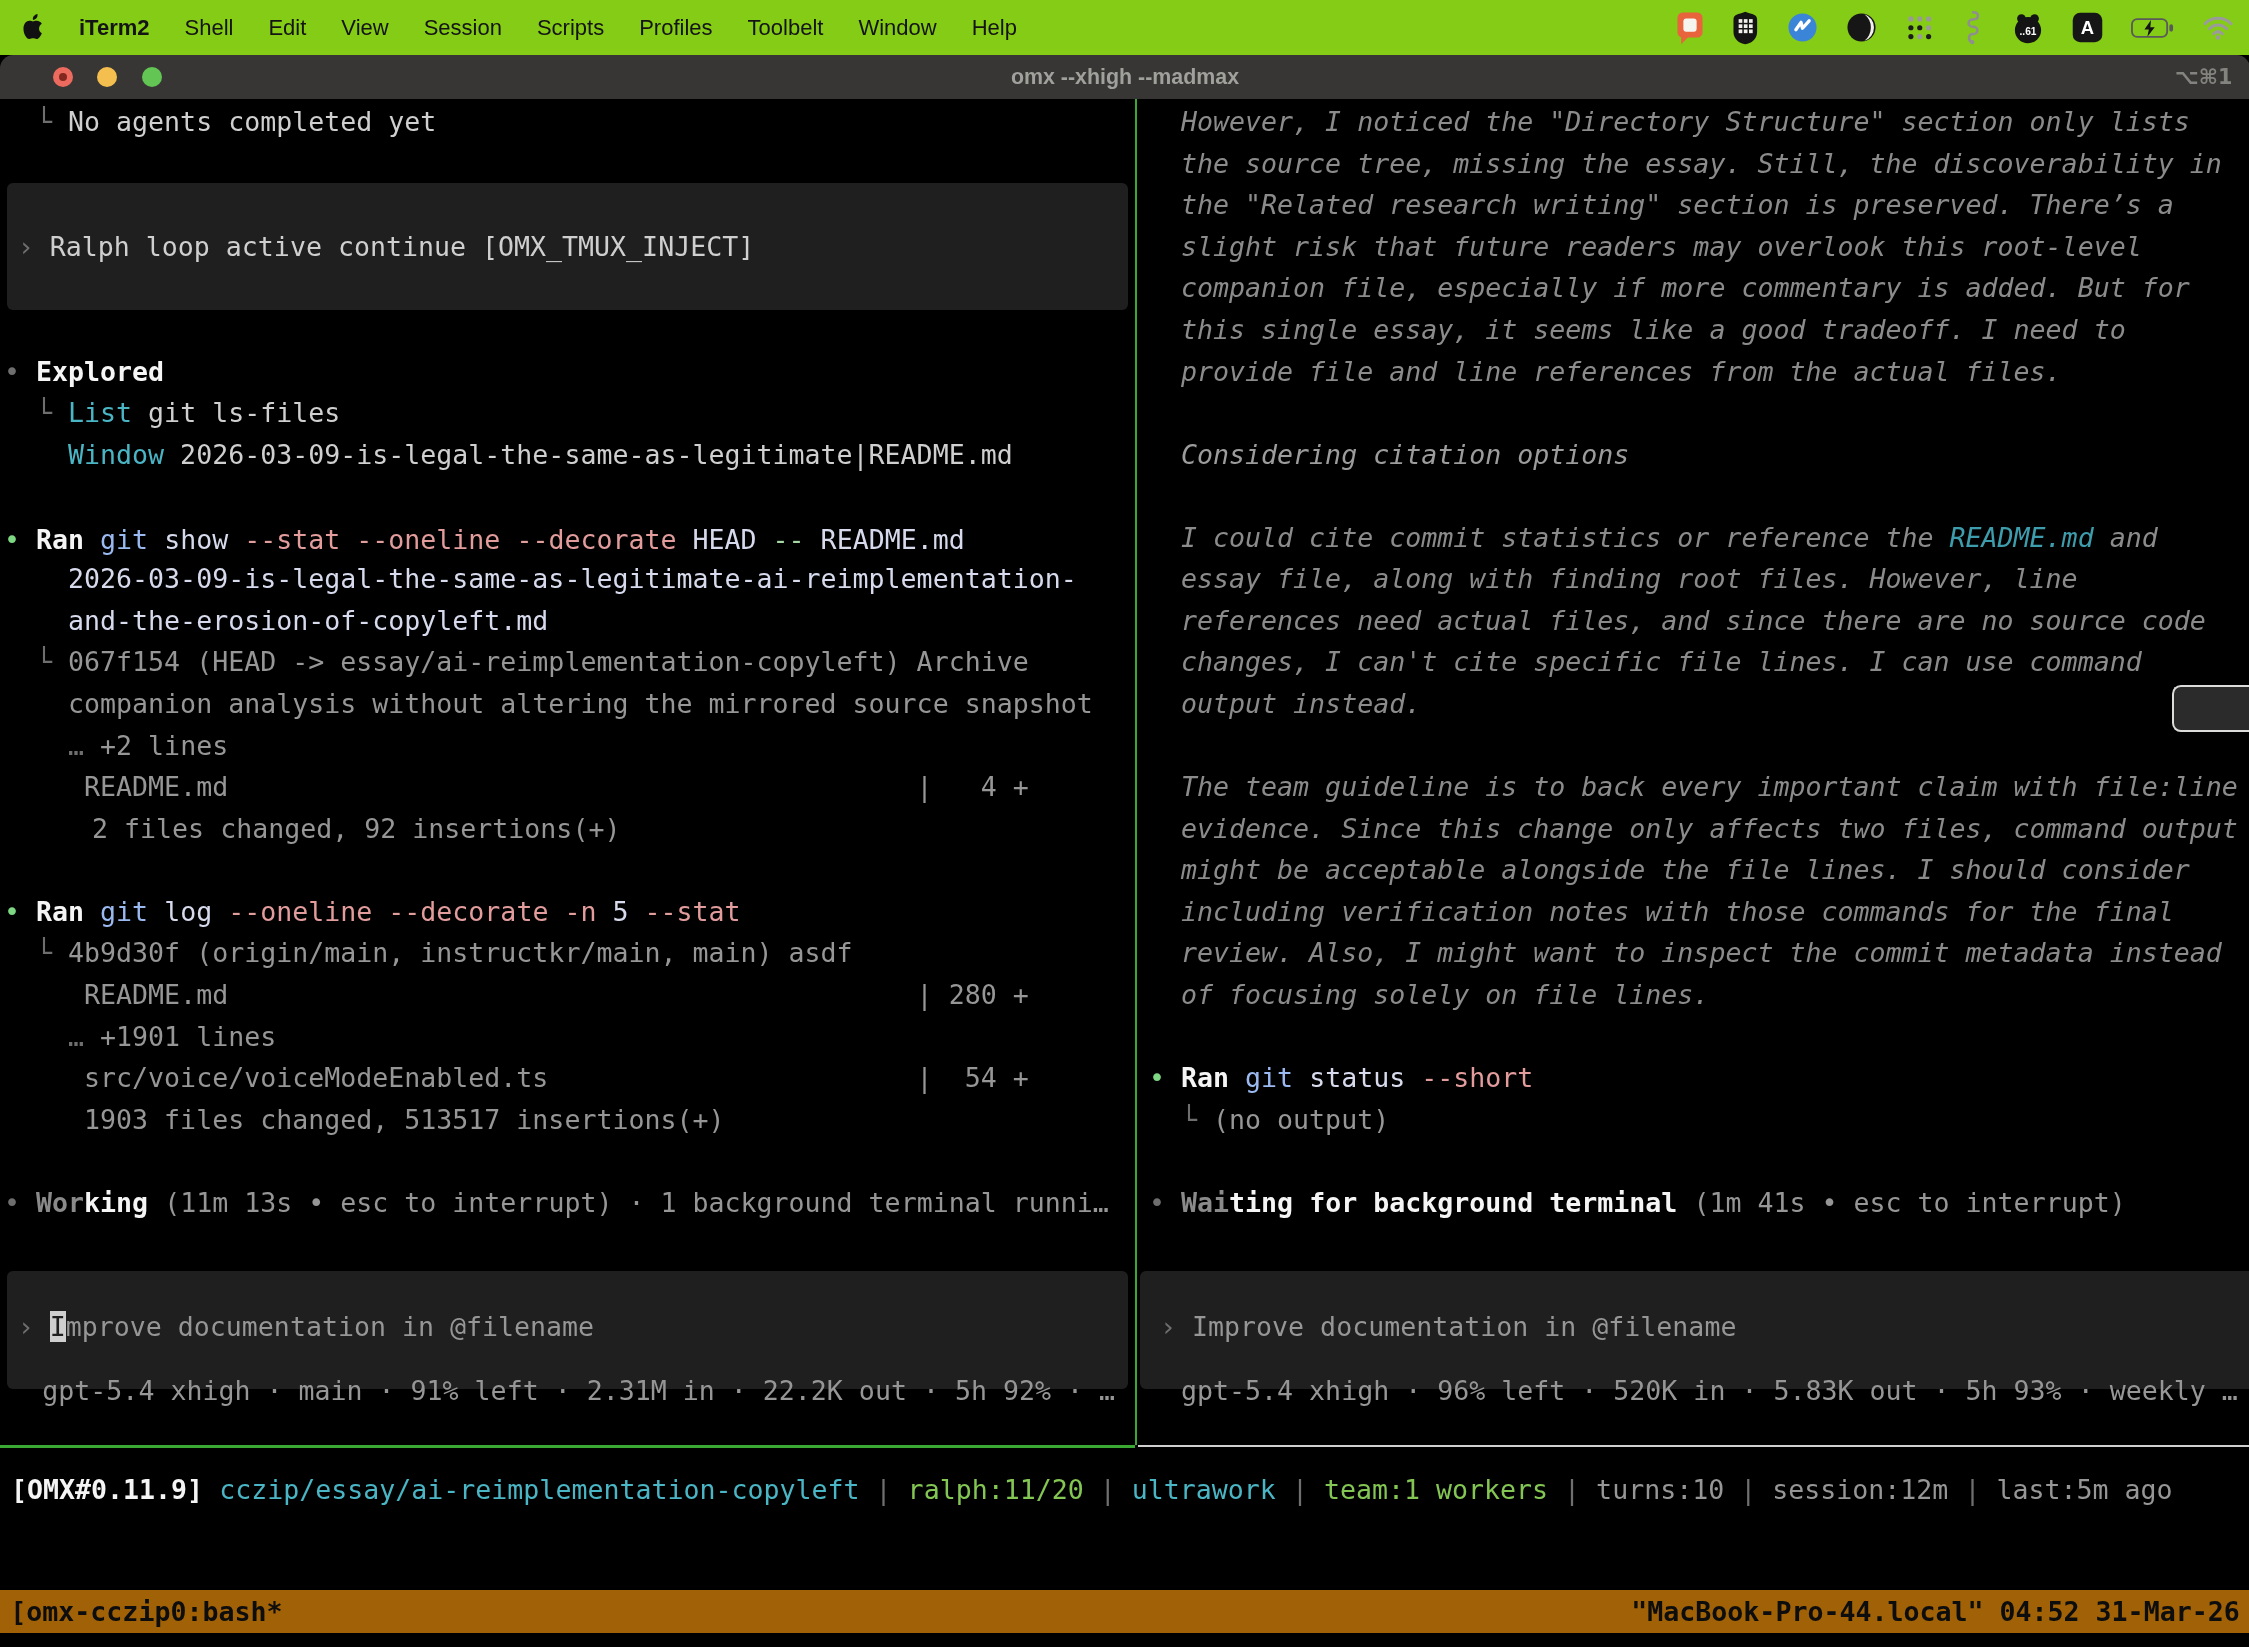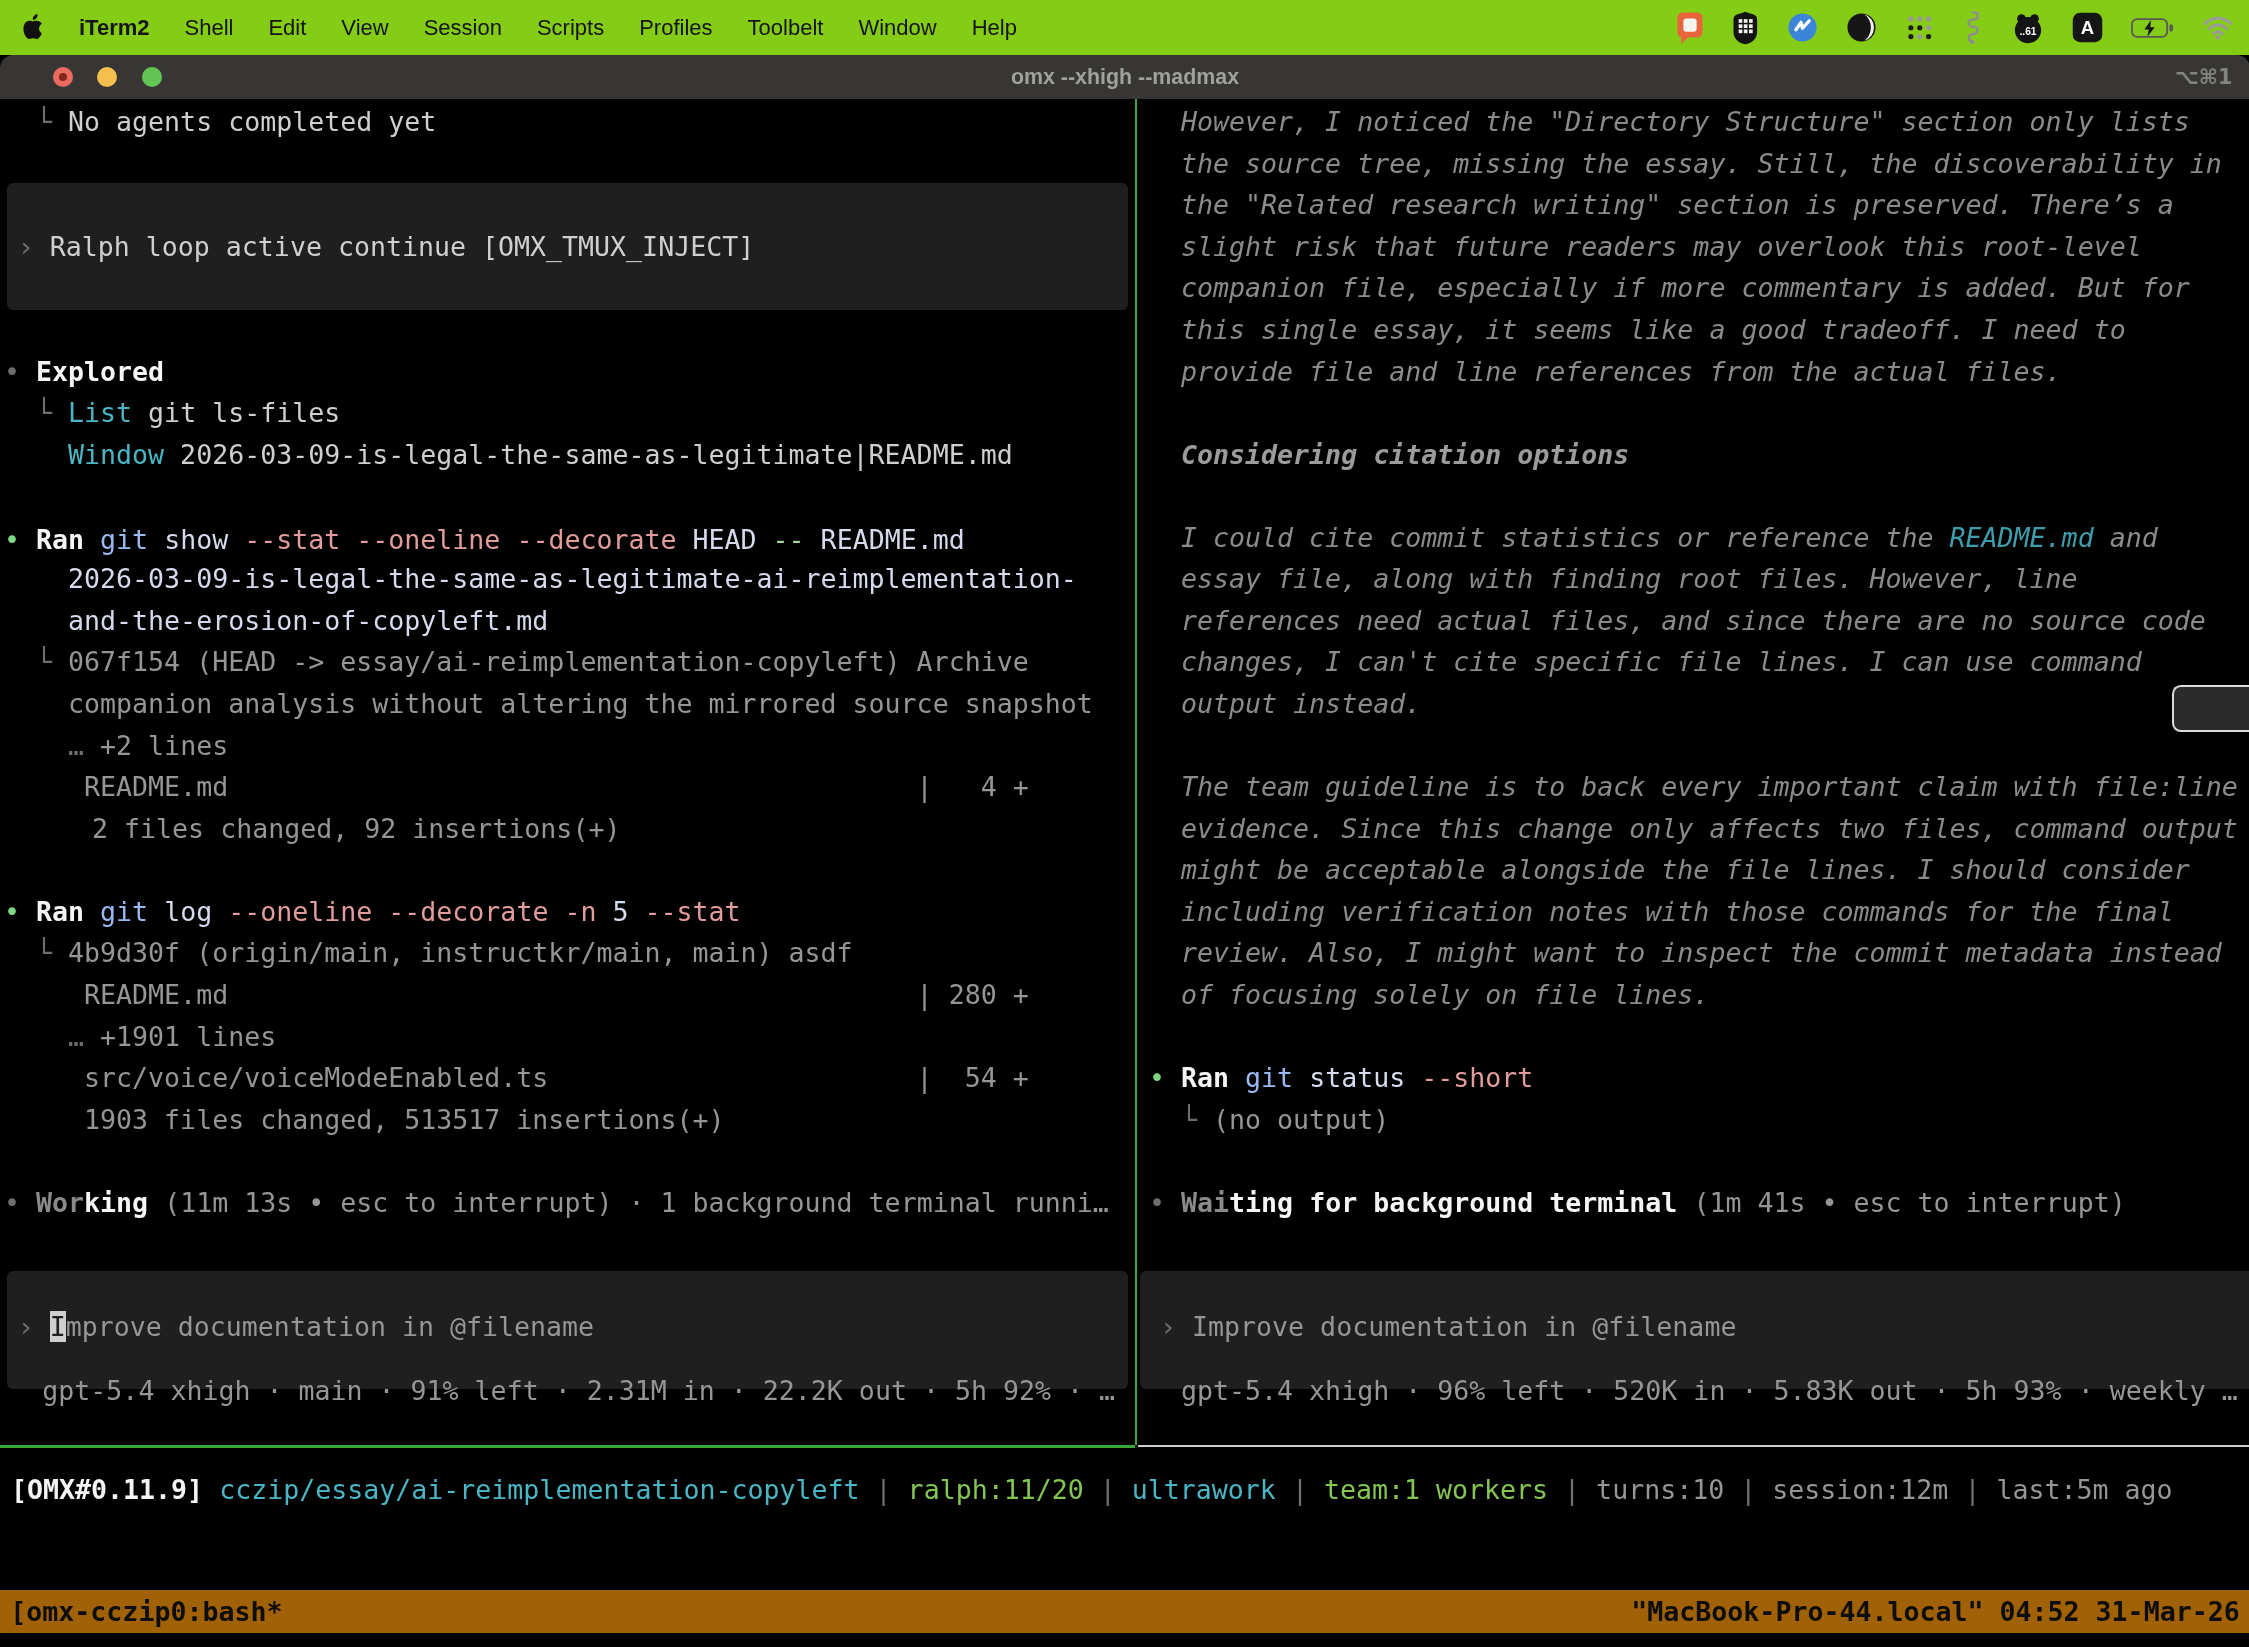--- a/index.html
+++ b/index.html
@@ -68,21 +68,21 @@
   .seg-bw{color:#f5f5f5;font-weight:bold;}
   .seg-cyan{color:#4ab5c4;}
   .seg-blue{color:#9ab9f0;}
   .seg-lav{color:#d6daec;}
   .seg-sal{color:#e39c9c;}
   .seg-grn{color:#a6d8a6;}
   .seg-gbul{color:#7ed883;}
   .seg-grn2{color:#84c653;}
   .seg-sep{color:#6f6f6f;}
   .seg-it{font-style:italic;color:#8b8b8b;}
-  .seg-itb{font-style:italic;font-weight:bold;color:#9c9c9c;}
+  .seg-itb{font-style:italic;font-weight:normal;color:#9c9c9c;}
   .seg-itcyan{font-style:italic;color:#3e9dad;}
   .seg-cursor{background:#cfcfcf;color:#1f1f1f;}
 </style>
 </head>
 <body>
 
 <div class="menubar">
   <div class="menu-items">
     <span class="icon-wrap">
         <svg width="22" height="26.6" viewBox="0 0 30 36">

